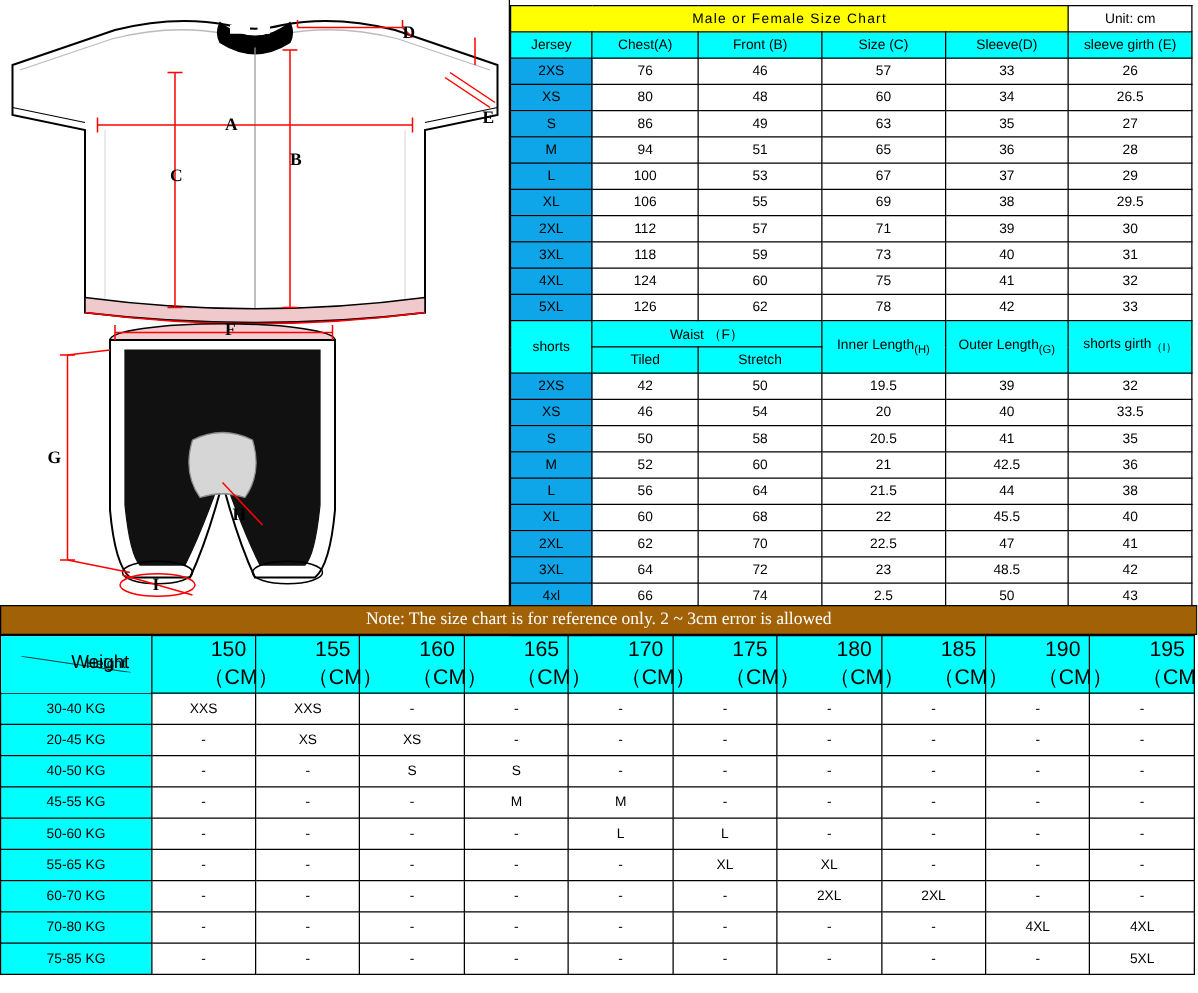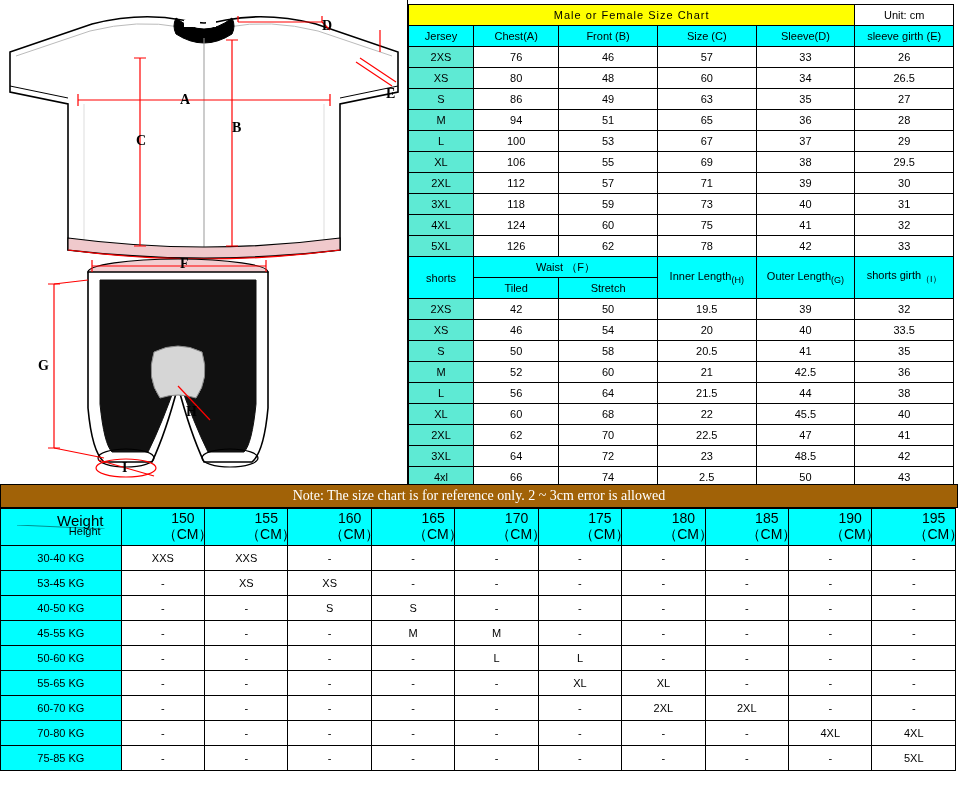--- a/index.html
+++ b/index.html
@@ -61,21 +61,21 @@
   .hdr {
     background: #00ffff;
     font-size: 13px;
     font-family: "Liberation Serif", serif;
   }
   .hdr-big {
     background: #00ffff;
     font-size: 19px;
     font-family: "Liberation Serif", serif;
   }
-  .sizecol { background: #5eead4; font-size: 11px; }
+  .sizecol { background: #0ea5e9; font-size: 11px; }
   .sub { font-size: 9px; vertical-align: sub; }
 
   
   #note {
     position: absolute;
     left: 0; top: 484px;
     width: 958px; height: 24px;
     background: #a16207;
     color: #ffffff;
     font-size: 14px;
@@ -97,21 +97,21 @@
   table.mtx td {
     border: 1px solid #000;
     text-align: center;
     vertical-align: middle;
     height: 25px;
     font-size: 11px;
     color: #000;
   }
   table.mtx td.hcol {
     background: #00ffff;
-    font-size: 14px;
+    font-size: 17px;
     padding-left: 41px;
   }
   table.mtx td.corner {
     background: #00ffff;
     position: relative;
     padding: 16px;
   }
   .corner-inner { position: relative; width: 100%; height: 100%; }
   .corner-h {
     position: absolute; right: 4px; top: 0px; font-size: 11px;
@@ -471,21 +471,21 @@
           <td>-</td>
           <td>-</td>
           <td>-</td>
           <td>-</td>
           <td>-</td>
           <td>-</td>
           <td>-</td>
           <td>-</td>
         </tr>
         <tr>
-          <td class="wcol">53-45 KG</td>
+          <td class="wcol">20-45 KG</td>
           <td>-</td>
           <td>XS</td>
           <td>XS</td>
           <td>-</td>
           <td>-</td>
           <td>-</td>
           <td>-</td>
           <td>-</td>
           <td>-</td>
           <td>-</td>

